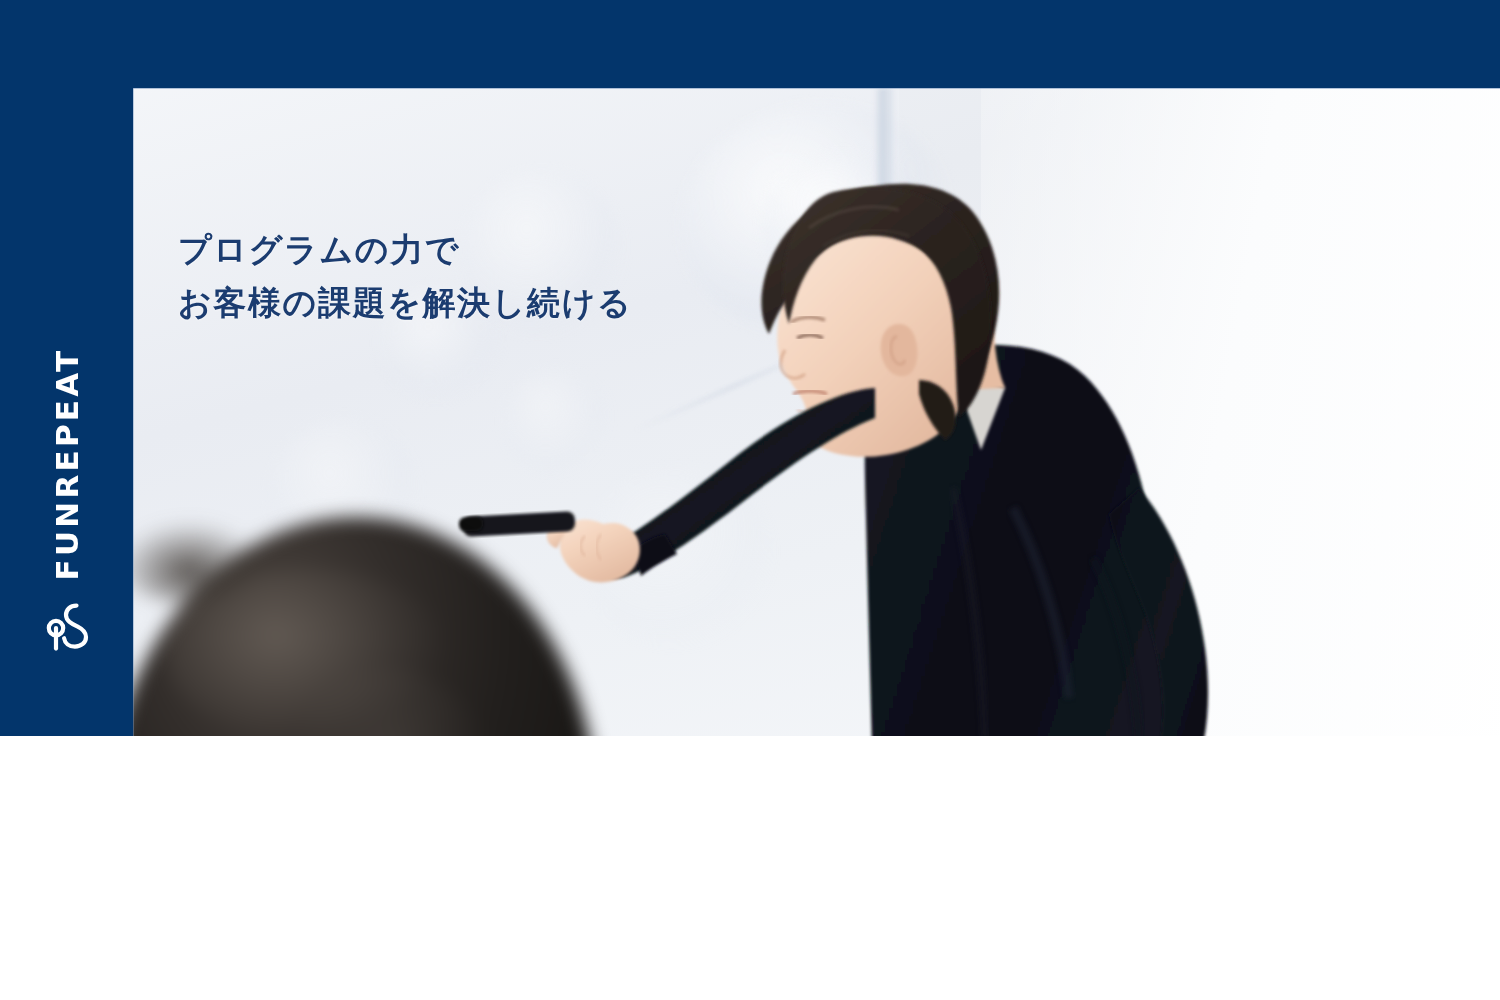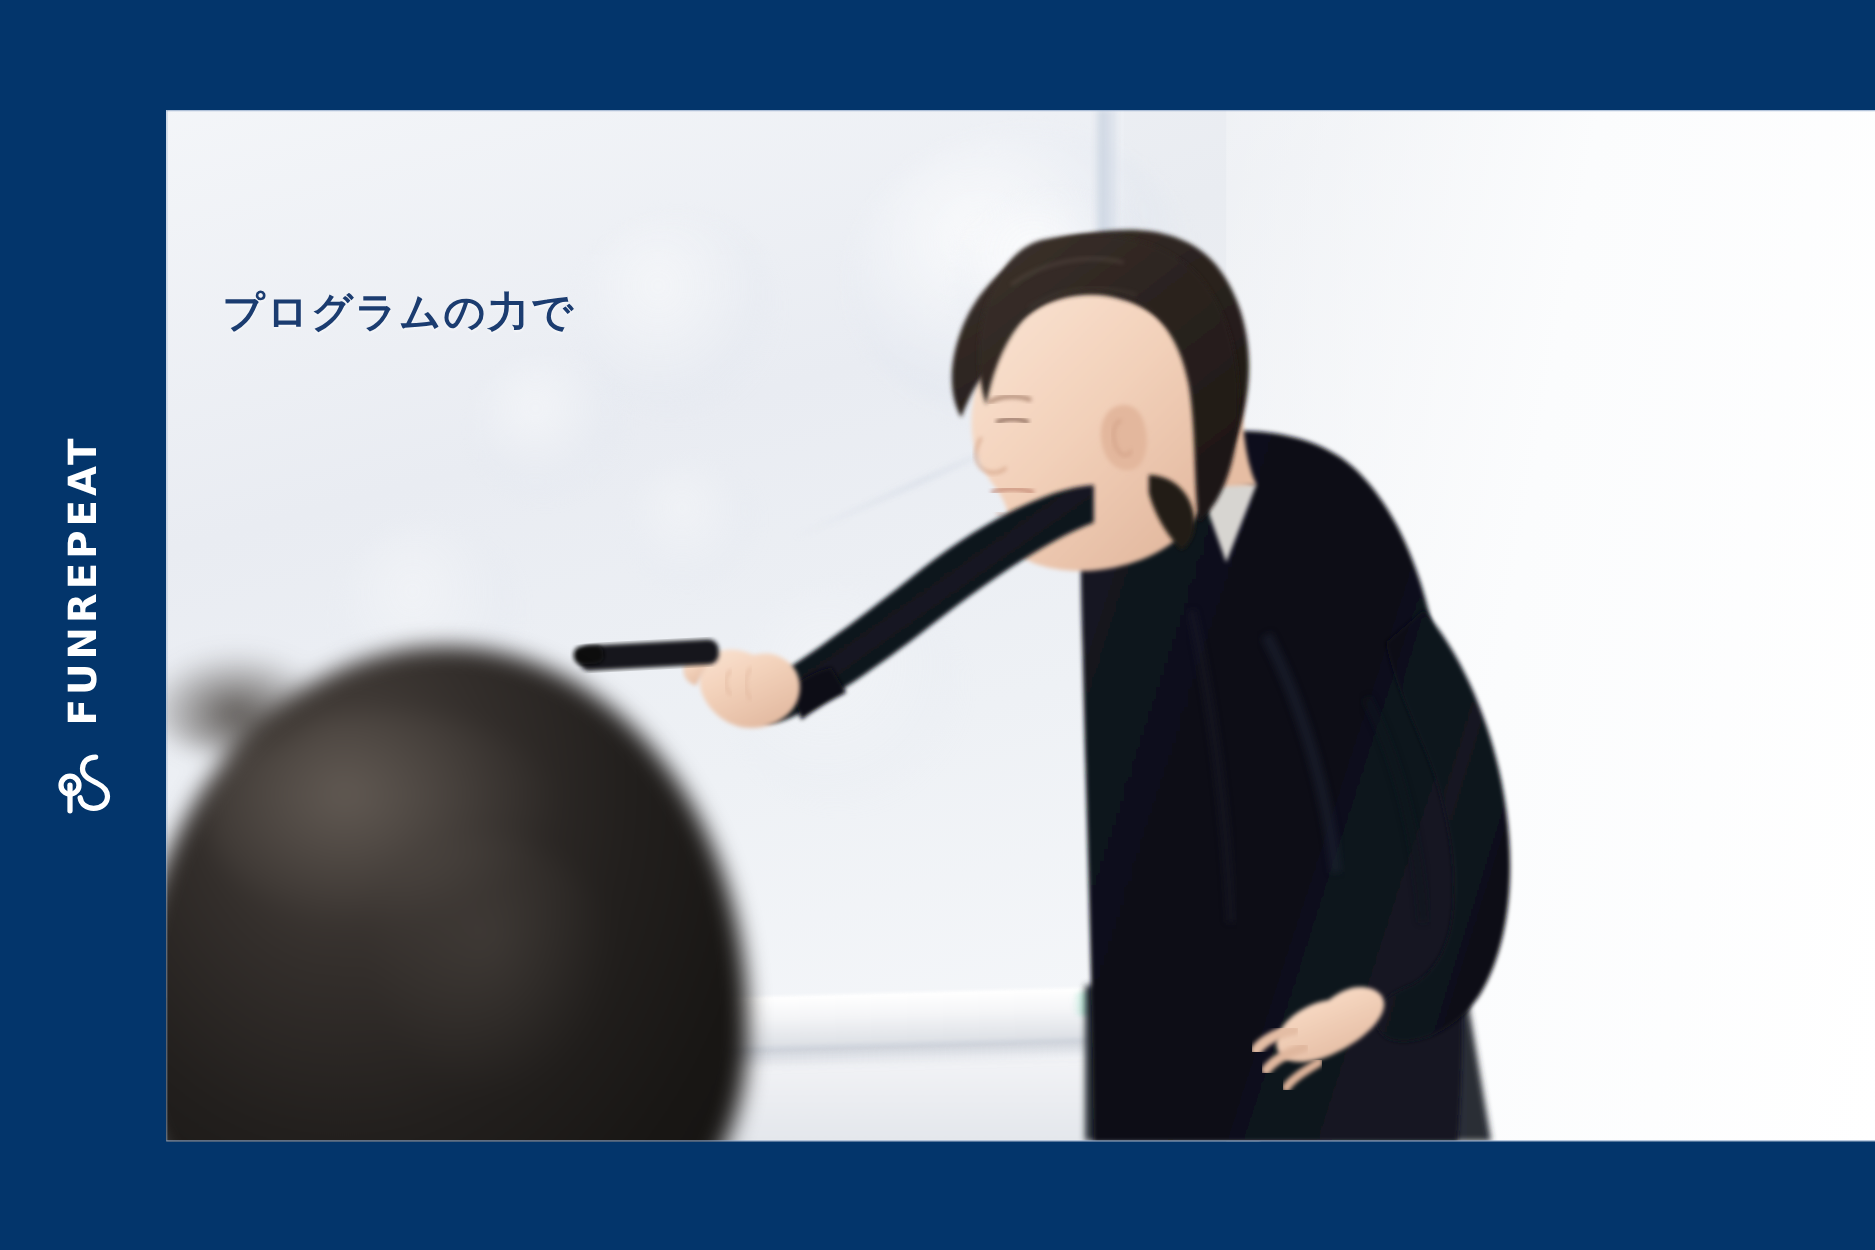--- a/index.html
+++ b/index.html
@@ -4,21 +4,21 @@
 <title>FUNREPEAT</title>
 <style>
   * { margin:0; padding:0; box-sizing:border-box; }
   html, body {
     width:1500px; height:1000px;
     overflow:hidden;
     font-family:"Liberation Sans","DejaVu Sans",sans-serif;
   }
   #stage {
     position:relative;
-    width:1500px; height:1000px;
+    width:1500px; height:736px;
     background:#03356b;
     overflow:hidden;
   }
 
   
   #brand-rail {
     position:absolute;
     left:0; top:0;
     width:133px; height:1000px;
     z-index:6;
@@ -403,20 +403,21 @@
 
     <div class="fg-head">
       <div class="dome"></div>
       <div class="sheen"></div>
       <div class="sheen2"></div>
       <div class="wisp"></div>
     </div>
 
     <div id="headline">
       <span class="ln">プログラムの力で</span>
+      <span class="ln">お客様の課題を解決し続ける</span>
     </div>
 
   </div>
 
   <div id="brand-rail">
     <div id="brand-lockup">
       <div id="brand-wordmark">FUNREPEAT</div>
       <svg id="brand-mark" viewBox="0 0 46 56" aria-hidden="true">
 
         <g fill="none" stroke="#ffffff" stroke-width="4.2" stroke-linecap="round" stroke-linejoin="round">

